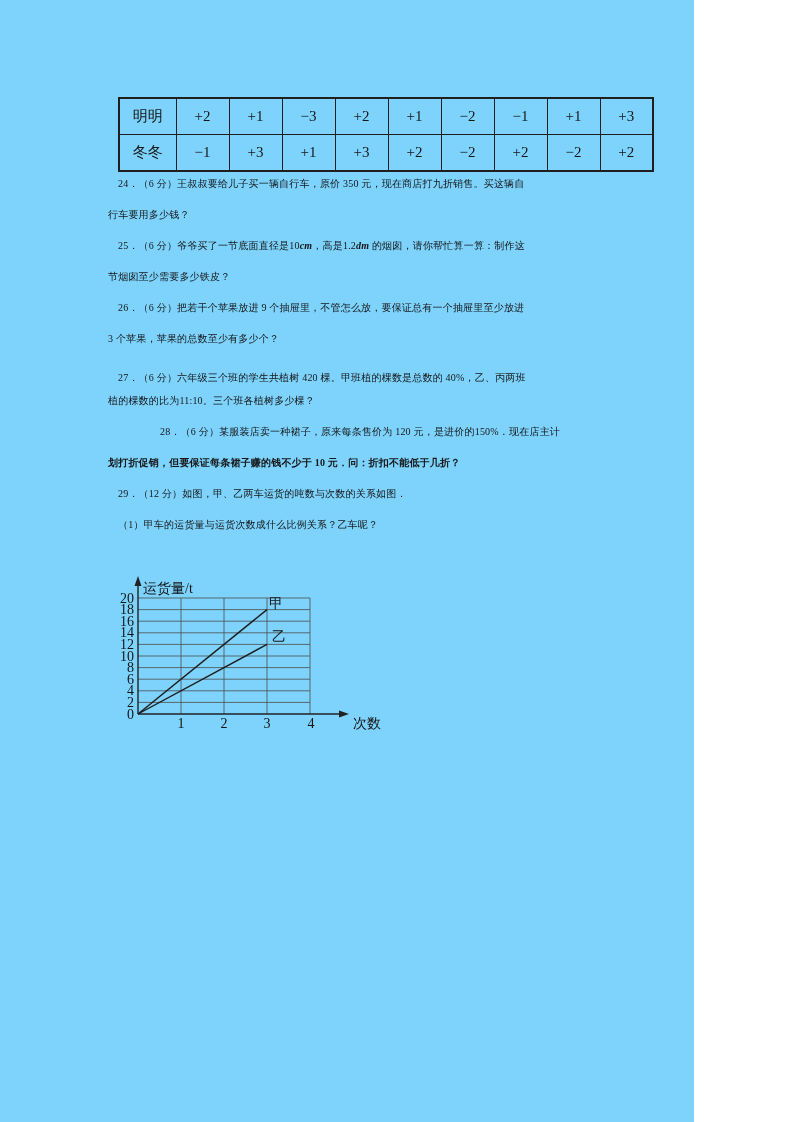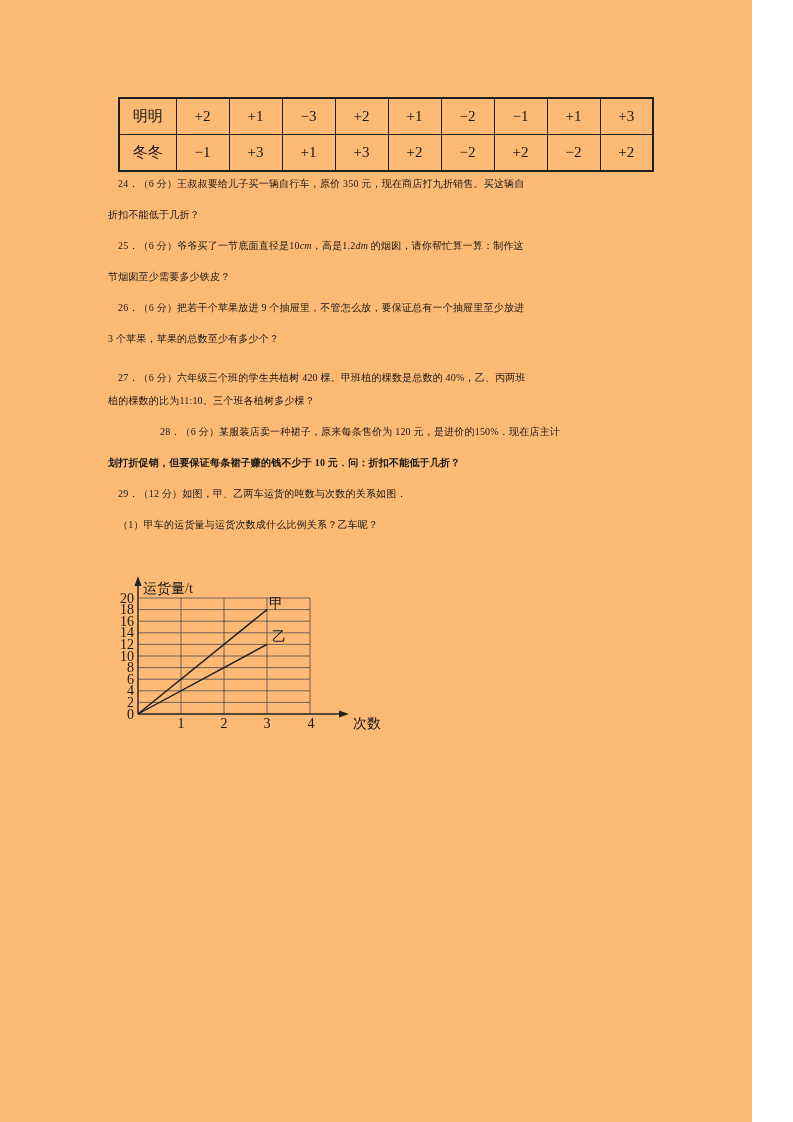--- a/index.html
+++ b/index.html
@@ -2,42 +2,42 @@
 <html><head>
 <meta charset="utf-8">
 <style>
   html,body{margin:0;padding:0;}
   body{
     width:793px;height:1122px;position:relative;overflow:hidden;
     background:#ffffff;
     font-family:"Liberation Serif","DejaVu Serif",serif;
     color:#161616;
   }
-  .page{position:absolute;left:0;top:0;width:752px;height:1122px;background:#fdba74;}
+  .page{position:absolute;left:0;top:0;width:694px;height:1122px;background:#7dd3fc;}
 
   
   .score-table{
     position:absolute;left:118px;top:97px;
     border-collapse:collapse;table-layout:fixed;
   }
   .score-table td{
     border:1px solid #1f1f1f;
     height:35px;text-align:center;vertical-align:middle;
     font-size:15px;padding:0;
   }
   .score-table{border:2px solid #1f1f1f;}
   .col-name{width:57px;}
   .col-val{width:53px;}
 
   
   .tline{
     position:absolute;white-space:nowrap;
     font-size:10px;line-height:20px;letter-spacing:0.2px;
   }
-  .it{font-style:italic;}
+  .it{font-style:italic;font-weight:bold;}
 
   
   .chart-wrap{position:absolute;left:95px;top:570px;width:300px;height:175px;}
   .chart-wrap svg{display:block;}
   .chart-wrap text{fill:#141414;font-family:"Liberation Serif","DejaVu Serif",serif;}
   .gridline{stroke:#4b4b4b;stroke-width:0.8;}
   .axisline{stroke:#222222;stroke-width:1.4;}
   .dataline{stroke:#1d1d1d;stroke-width:1.4;fill:none;}
   .arrowhead{fill:#222222;}
   .ticklabel{font-size:14px;}
@@ -84,21 +84,21 @@
       <td>+2</td>
       <td>−2</td>
       <td>+2</td>
       <td>−2</td>
       <td>+2</td>
     </tr>
   </tbody>
     </table>
 
   <div class="tline" style="left:118px;top:174px;">24．（6 分）王叔叔要给儿子买一辆自行车，原价 350 元，现在商店打九折销售。买这辆自</div>
-  <div class="tline" style="left:108px;top:205px;">折扣不能低于几折？</div>
+  <div class="tline" style="left:108px;top:205px;">行车要用多少钱？</div>
 
   <div class="tline" style="left:118px;top:236px;"><span>25．（6 分）爷爷买了一节底面直径是10</span><span class="it">cm</span><span>，高是1.2</span><span class="it">dm</span><span> 的烟囱，请你帮忙算一算：制作这</span></div>
   <div class="tline" style="left:108px;top:267px;">节烟囱至少需要多少铁皮？</div>
 
   <div class="tline" style="left:118px;top:298px;">26．（6 分）把若干个苹果放进 9 个抽屉里，不管怎么放，要保证总有一个抽屉里至少放进</div>
   <div class="tline" style="left:108px;top:329px;">3 个苹果，苹果的总数至少有多少个？</div>
 
   <div class="tline" style="left:118px;top:360px;margin-top:8px;">27．（6 分）六年级三个班的学生共植树 420 棵。甲班植的棵数是总数的 40%，乙、丙两班</div>
   <div class="tline" style="left:108px;top:391px;">植的棵数的比为11:10。三个班各植树多少棵？</div>
 

